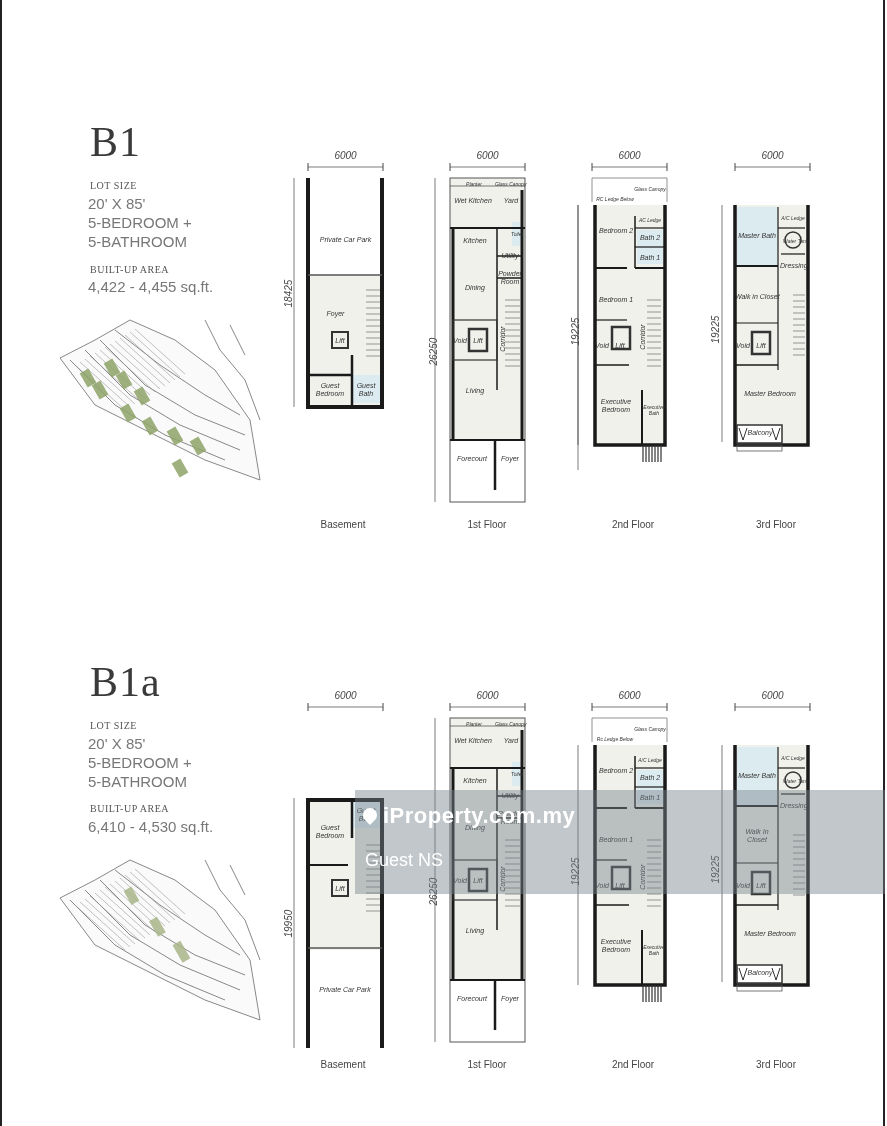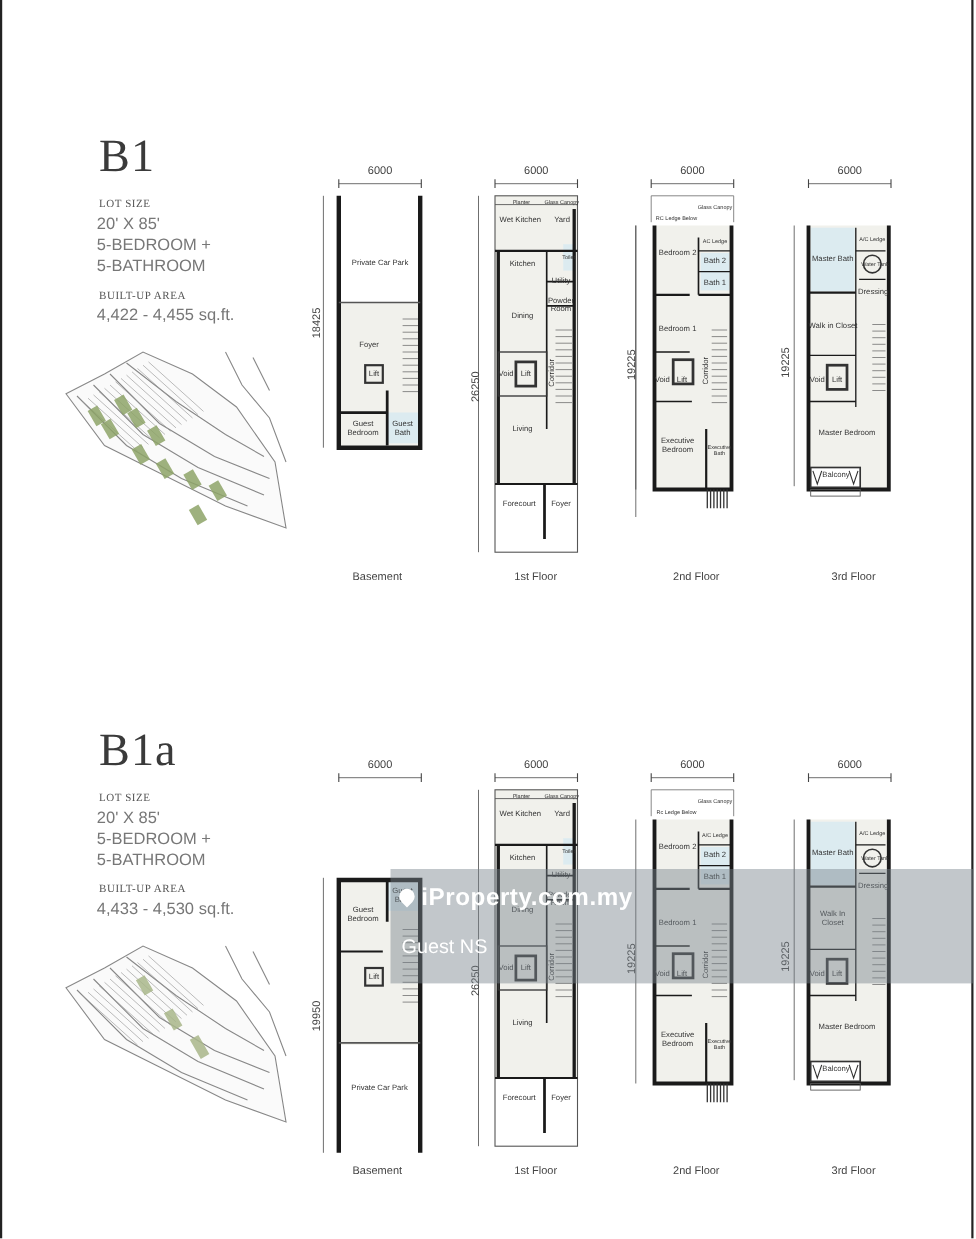--- a/index.html
+++ b/index.html
@@ -2,21 +2,21 @@
 <html><head>
 <meta charset="utf-8">
 <style>
   html,body{margin:0;padding:0;background:#fff;}
   body{width:887px;height:1126px;position:relative;overflow:hidden;font-family:"Liberation Sans",sans-serif;color:#555;}
   .frame{position:absolute;left:0;top:0;width:885px;height:1126px;border-left:2px solid #222;border-right:2px solid #222;box-sizing:border-box;}
   .title{position:absolute;left:90px;font-family:"Liberation Serif","DejaVu Serif",serif;font-size:42px;color:#3a3a3a;letter-spacing:1px;}
   .lbl{position:absolute;left:90px;font-family:"Liberation Serif","DejaVu Serif",serif;font-size:10px;color:#555;letter-spacing:.5px;}
   .val{position:absolute;left:88px;font-size:15px;color:#777;line-height:19px;}
   .site{position:absolute;left:55px;}
-  .plan{position:absolute;}
+  .plan{position:absolute;font-style:italic;}
   .plan svg{position:absolute;left:0;top:0;}
   .dimw{position:absolute;font-size:10px;color:#444;text-align:center;}
   .dimh{position:absolute;font-size:10px;color:#444;transform:rotate(-90deg);transform-origin:center;white-space:nowrap;}
   .room{position:absolute;font-size:7px;color:#333;text-align:center;line-height:8px;white-space:nowrap;}
   .floorlbl{position:absolute;font-size:10px;color:#444;text-align:center;width:100px;}
   .wm{position:absolute;left:355px;top:790px;width:530px;height:104px;background:rgba(120,130,140,0.45);}
   .wm-logo{position:absolute;left:363px;top:803px;font-size:22px;color:#fff;font-weight:bold;letter-spacing:0.5px;}
   .wm-user{position:absolute;left:365px;top:850px;font-size:18px;color:#fff;}
   .pin{display:inline-block;width:14px;height:14px;border-radius:50% 50% 50% 0;background:#fff;transform:rotate(-45deg);margin-right:6px;vertical-align:middle;position:relative;top:-2px;}
 </style>
@@ -217,21 +217,21 @@
   <div class="floorlbl" style="left:726px;top:519px;">3rd Floor</div>
 </div>
 
 <div>
   <div class="title" style="top:658px;">B1a</div>
   <div class="lbl" style="top:720px;">LOT SIZE</div>
   <div class="val" style="top:734px;">20' X 85'</div>
   <div class="val" style="top:753px;">5-BEDROOM +</div>
   <div class="val" style="top:772px;">5-BATHROOM</div>
   <div class="lbl" style="top:803px;">BUILT-UP AREA</div>
-  <div class="val" style="top:817px;">4,433 - 4,530 sq.ft.</div>
+  <div class="val" style="top:817px;">6,410 - 4,530 sq.ft.</div>
 
   <div class="site" style="top:850px;">
     <svg width="210" height="180" viewBox="0 0 210 180">
       <g stroke="#888" stroke-width="1" fill="none">
         <path d="M5 48 L40 30 L75 10 L120 30 L160 60 L195 110 L205 170 L150 150 L90 120 L40 95 Z" fill="#fafafa"></path>
         <path d="M15 50 L60 95 L110 125 L170 150"></path>
         <path d="M30 40 L75 85 L125 115 L185 140"></path>
         <path d="M45 30 L90 75 L140 105 L190 125"></path>
         <path d="M60 20 L105 55 L150 85 L185 105"></path>
         <path d="M150 10 L165 40 L190 70 L205 110"></path>

